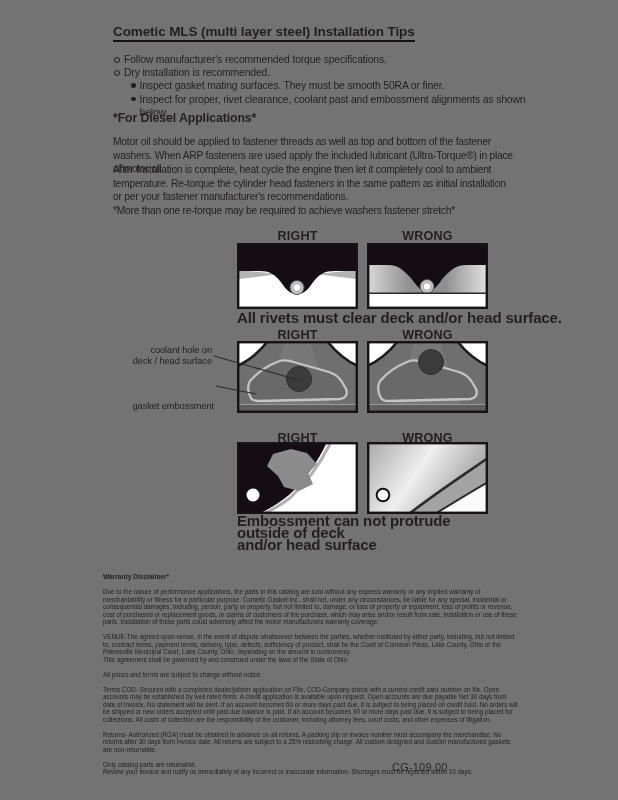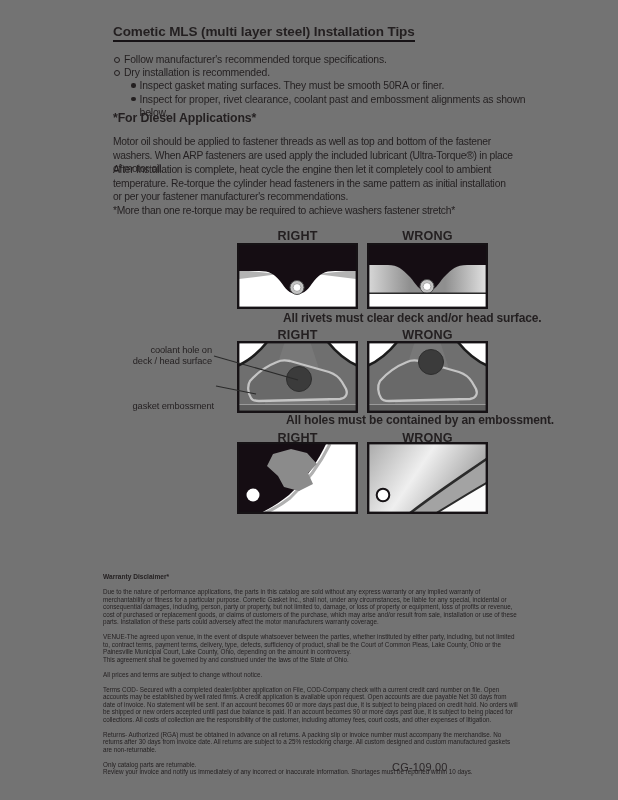--- a/index.html
+++ b/index.html
@@ -15,21 +15,21 @@
   }
   .bullets { font-size:10.4px; letter-spacing:-0.15px; line-height:13.2px; }
   .b-row { display:flex; align-items:flex-start; }
   .marker-o { width:4px; height:4px; border:1px solid #231f20; border-radius:50%; margin:4px 4px 0 0; flex:none; }
   .marker-f { width:4.5px; height:4.5px; background:#231f20; border-radius:50%; margin:4px 4px 0 0; flex:none; }
   .sub { margin-left:17px; }
   .h2 { font-weight:bold; font-size:12.3px; letter-spacing:-0.1px; }
   .para { font-size:10.3px; line-height:13.7px; letter-spacing:-0.25px; width:402px; }
   .rw-header { position:absolute; width:121px; text-align:center; font-weight:bold; font-size:12.6px; letter-spacing:0.2px; }
   .dbox { position:absolute; width:121px; line-height:0; }
-  .caption { font-weight:bold; font-size:12px; letter-spacing:-0.15px; line-height:12px;margin-left:46px; }
+  .caption { font-weight:bold; font-size:15px; letter-spacing:-0.15px; line-height:12px; }
   .dlabel { font-size:9.3px; letter-spacing:-0.1px; line-height:10.5px; text-align:right; }
   .fine { font-size:6.3px; line-height:7.5px; width:417px; }
   .fine p { margin:0 0 7.5px 0; }
   .fine .tight { margin:0; }
   .fine-head { font-weight:bold; font-size:6.6px; margin:0 0 9px 0; }
   .footer-code { font-size:11px; letter-spacing:0.2px; color:#2b2628; }
   svg { display:block; }
 </style>
 </head>
 <body>
@@ -137,21 +137,20 @@
       <path d="M121,0 H90 C98,10 109,20 121,25 Z" fill="#ffffff"></path>
       <path d="M31,0 C23,10 12,20 0,25" stroke="#1c1c1c" stroke-width="2.6" fill="none"></path>
       <path d="M90,0 C98,10 109,20 121,25" stroke="#1c1c1c" stroke-width="2.6" fill="none"></path>
       <path d="M14,57 C11,52 10,45 13,40 C20,32 30,25 40,21 C44,19 48,19 53,20 L92,31 C98,33 102,36 105,41 L109,48 C111,53 109,57 103,58 L22,60 C17,60 15,59 14,57 Z" fill="#696969" stroke="#c4c4c4" stroke-width="2.3"></path>
       <circle cx="64" cy="21" r="12.5" fill="#3b3b3b" stroke="#2e2e2e" stroke-width="1"></circle>
       <rect x="0" y="64" width="121" height="8" fill="#5e5e5e"></rect>
       <line x1="0" y1="63.5" x2="121" y2="63.5" stroke="#9b9b9b" stroke-width="1"></line>
       <rect x="1.2" y="1.2" width="118.6" height="69.6" fill="none" stroke="#161215" stroke-width="2.4"></rect>
     </svg>
   </div>
-  <div class="abs caption" style="left:240px; top:414px;">All holes must be contained by an embossment.</div>
 
   <div class="rw-header" style="left:237px; top:431px;">RIGHT</div>
   <div class="rw-header" style="left:367px; top:431px;">WRONG</div>
 
   <div class="dbox" style="left:237px; top:442px;">
     <svg width="121" height="72" viewBox="0 0 121 72">
       <rect x="0" y="0" width="121" height="72" fill="#ffffff"></rect>
       <path d="M0,0 H90 C82,18 68,38 52,53 C42,61 32,67 22,72 H0 Z" fill="#150d13"></path>
       <path d="M93,2 C84,20 69,41 53,56 C44,63 35,68 26,72" stroke="#b0b0b0" stroke-width="3" fill="none"></path>
       <polygon points="36,12 54,7 70,11 80,22 71,31 76,42 62,49 47,45 41,34 30,24" fill="#8b8b8b"></polygon>
@@ -170,20 +169,24 @@
       </defs>
       <rect x="0" y="0" width="121" height="72" fill="url(#gw3)"></rect>
       <polygon points="121,16 121,40 68,72 42,72" fill="#a3a3a3"></polygon>
       <polygon points="121,40 121,72 68,72" fill="#fbfbfb"></polygon>
       <path d="M121,16 C92,36 66,53 42,72" stroke="#2b2b2b" stroke-width="2.6" fill="none"></path>
       <path d="M121,40 C100,52 84,62 68,72" stroke="#2b2b2b" stroke-width="2" fill="none"></path>
       <circle cx="16" cy="53" r="6.3" fill="#ffffff" stroke="#161215" stroke-width="2"></circle>
       <rect x="1.2" y="1.2" width="118.6" height="69.6" fill="none" stroke="#161215" stroke-width="2.4"></rect>
     </svg>
   </div>
+  <div class="abs caption" style="left:237px; top:515px; width:240px;">
+    <div>Embossment can not protrude outside of deck</div>
+    <div>and/or head surface</div>
+  </div>
 
   <div class="abs fine" style="left:103px; top:573px;">
     <p class="fine-head">Warranty Disclaimer*</p>
     <p>Due to the nature of performance applications, the parts in this catalog are sold without any express warranty or any implied warranty of merchantability or fitness for a particular purpose.  Cometic Gasket Inc., shall not, under any circumstances, be liable for any special, incidental or consequential damages, including, person, party or property, but not limited to, damage, or loss of property or equipment, loss of profits or revenue, cost of purchased or replacement goods, or claims of customers of the purchase, which may arise and/or result from sale, installation or use of these parts.  Installation of these parts could adversely affect the motor manufacturers warranty coverage.</p>
     <p class="tight">VENUE-The agreed upon venue, in the event of dispute whatsoever between the parties, whether instituted by either party, including, but not limited to, contract terms, payment terms, delivery, type, defects, sufficiency of product, shall be the Court of Common Pleas, Lake County, Ohio or the Painesville Municipal Court, Lake County, Ohio, depending on the amount in controversy.</p>
     <p>This agreement shall be governed by and construed under the laws of the State of Ohio.</p>
     <p>All prices and terms are subject to change without notice.</p>
     <p>Terms COD- Secured with a completed dealer/jobber application on File, COD-Company check with a current credit card number on file.  Open accounts may be established by well rated firms.  A credit application is available upon request.  Open accounts are due payable Net 30 days from date of invoice.  No statement will be sent.  If an account becomes 60 or more days past due, it is subject to being placed on credit hold.  No orders will be shipped or new orders accepted until past due balance is paid.  If an account becomes 90 or more days past due, it is subject to being placed for collections.  All costs of collection are the responsibility of the customer, including attorney fees, court costs, and other expenses of litigation.</p>
     <p>Returns- Authorized (RGA) must be obtained in advance on all returns.  A packing slip or invoice number must accompany the merchandise.  No returns after 30 days from invoice date.  All returns are subject to a 25% restocking charge.  All custom designed and custom manufactured gaskets are non-returnable.</p>
     <p class="tight">Only catalog parts are returnable.</p>

